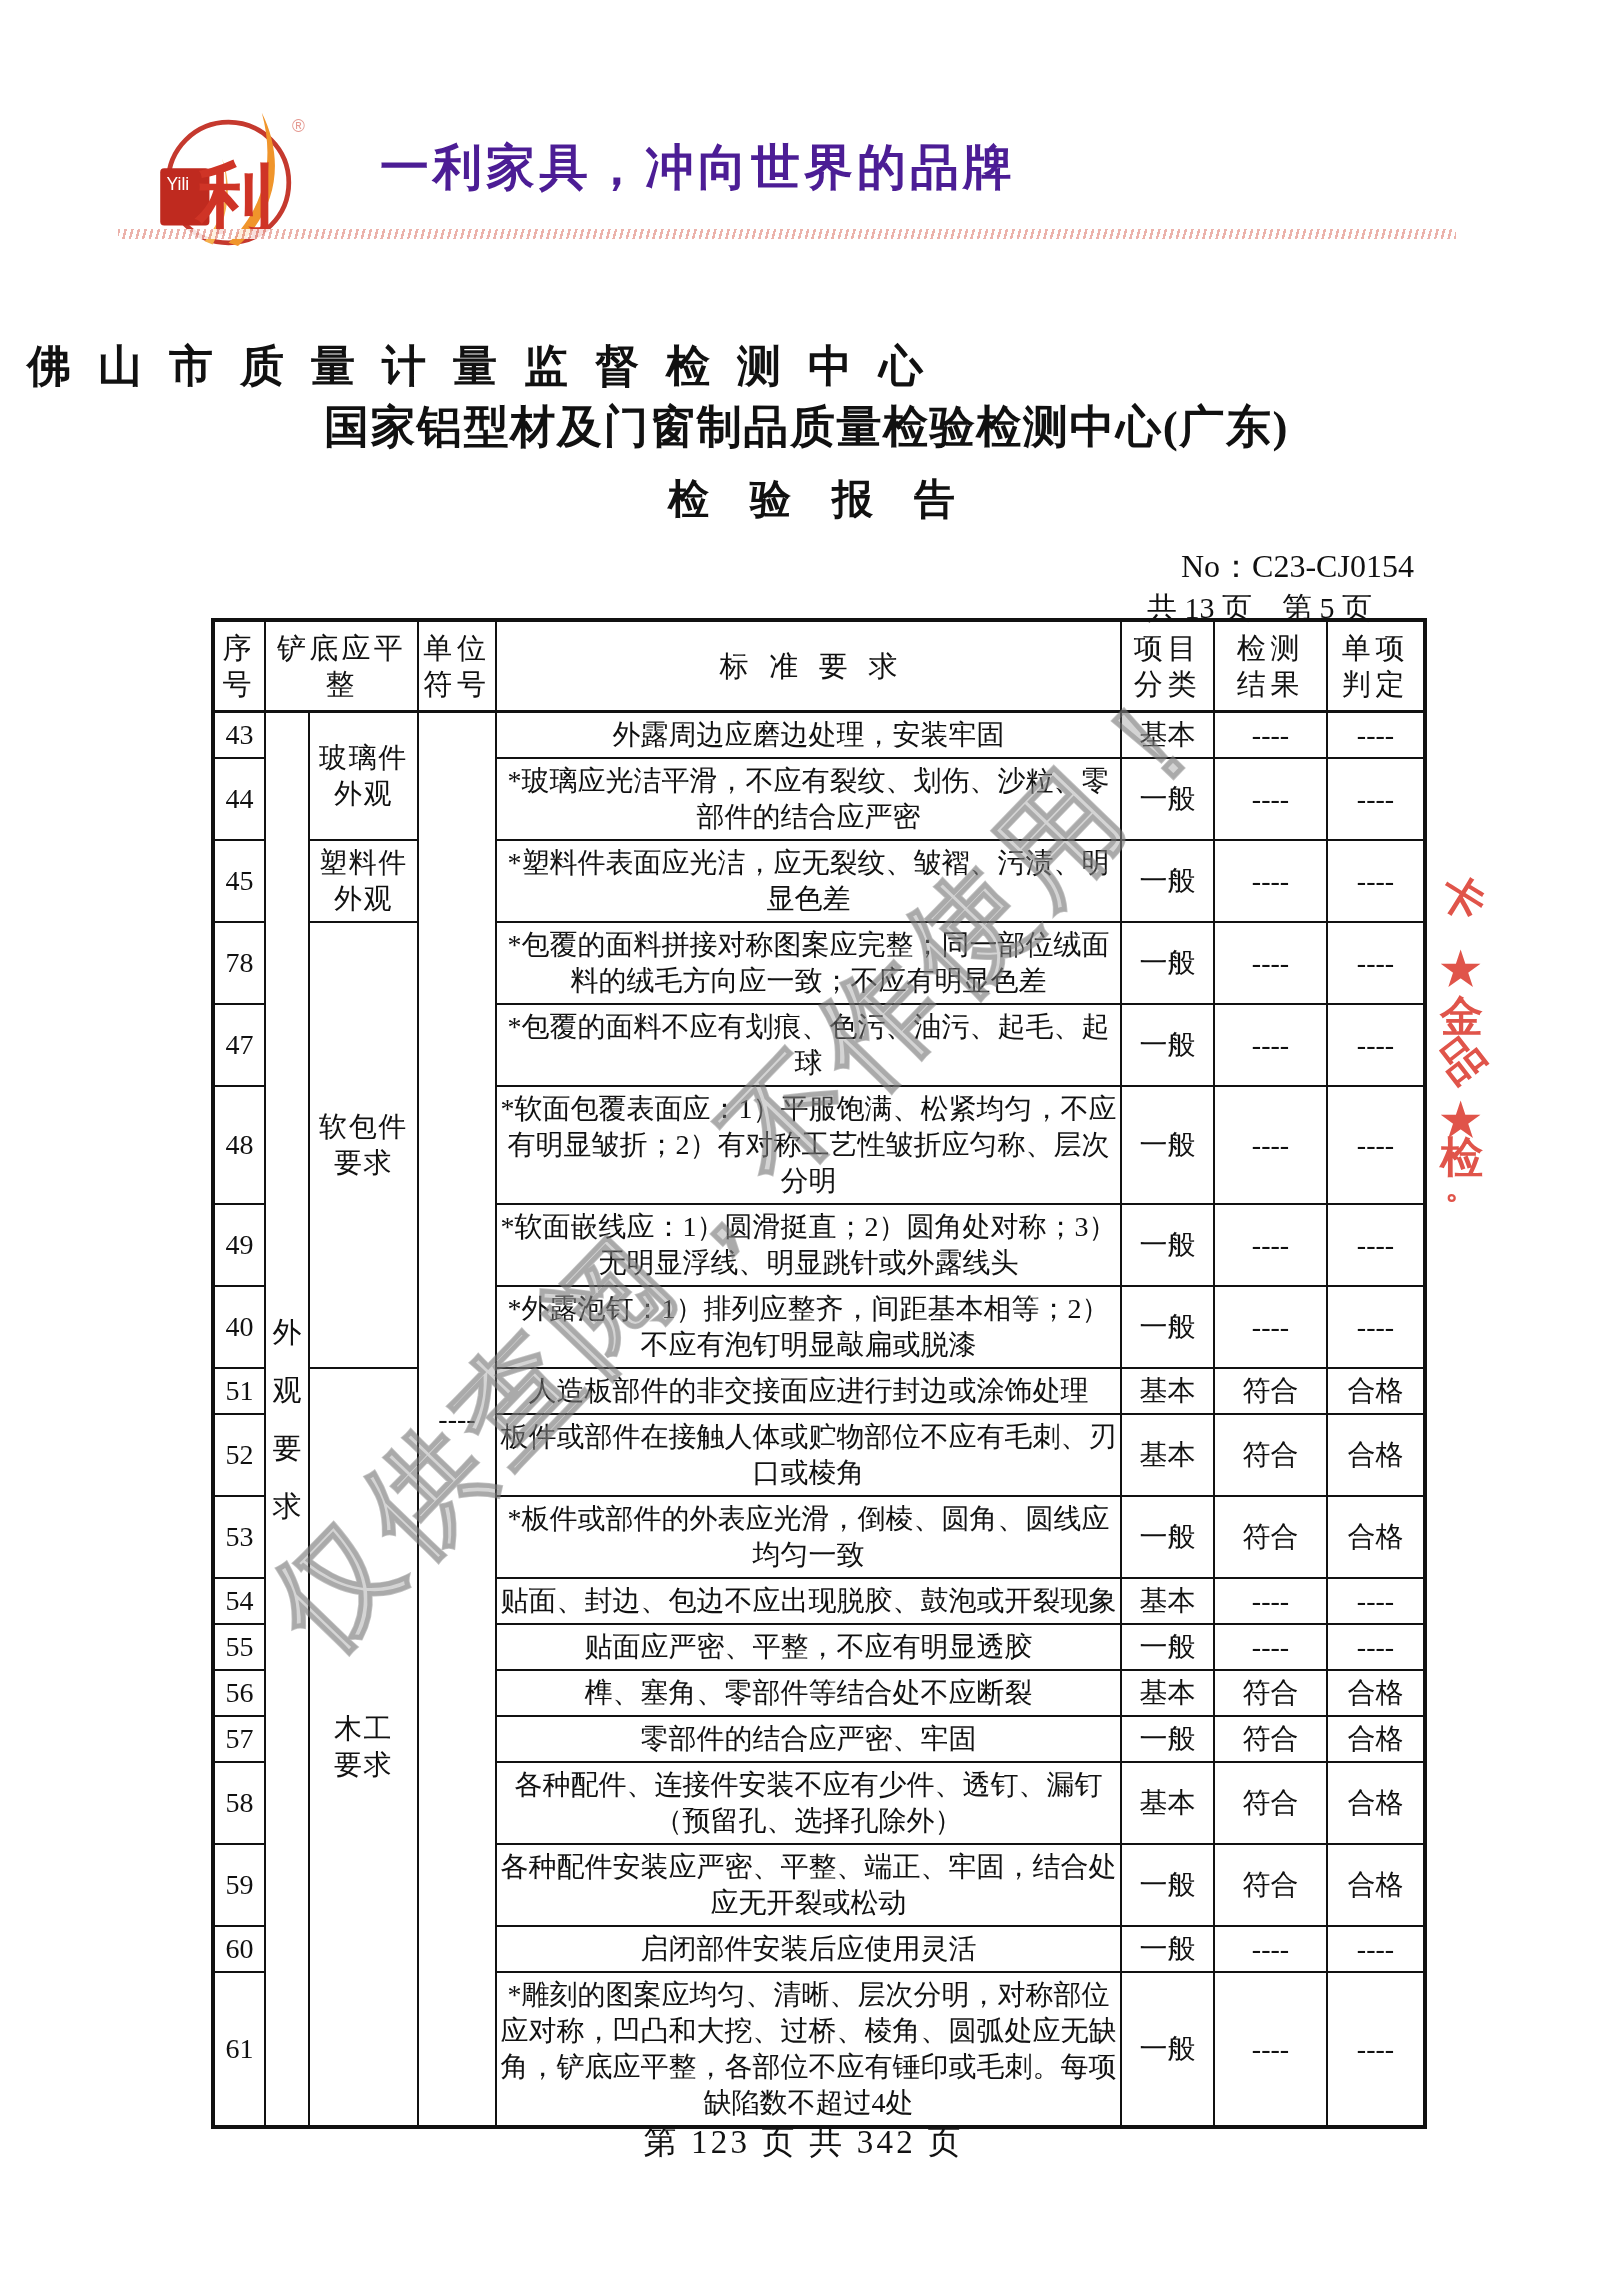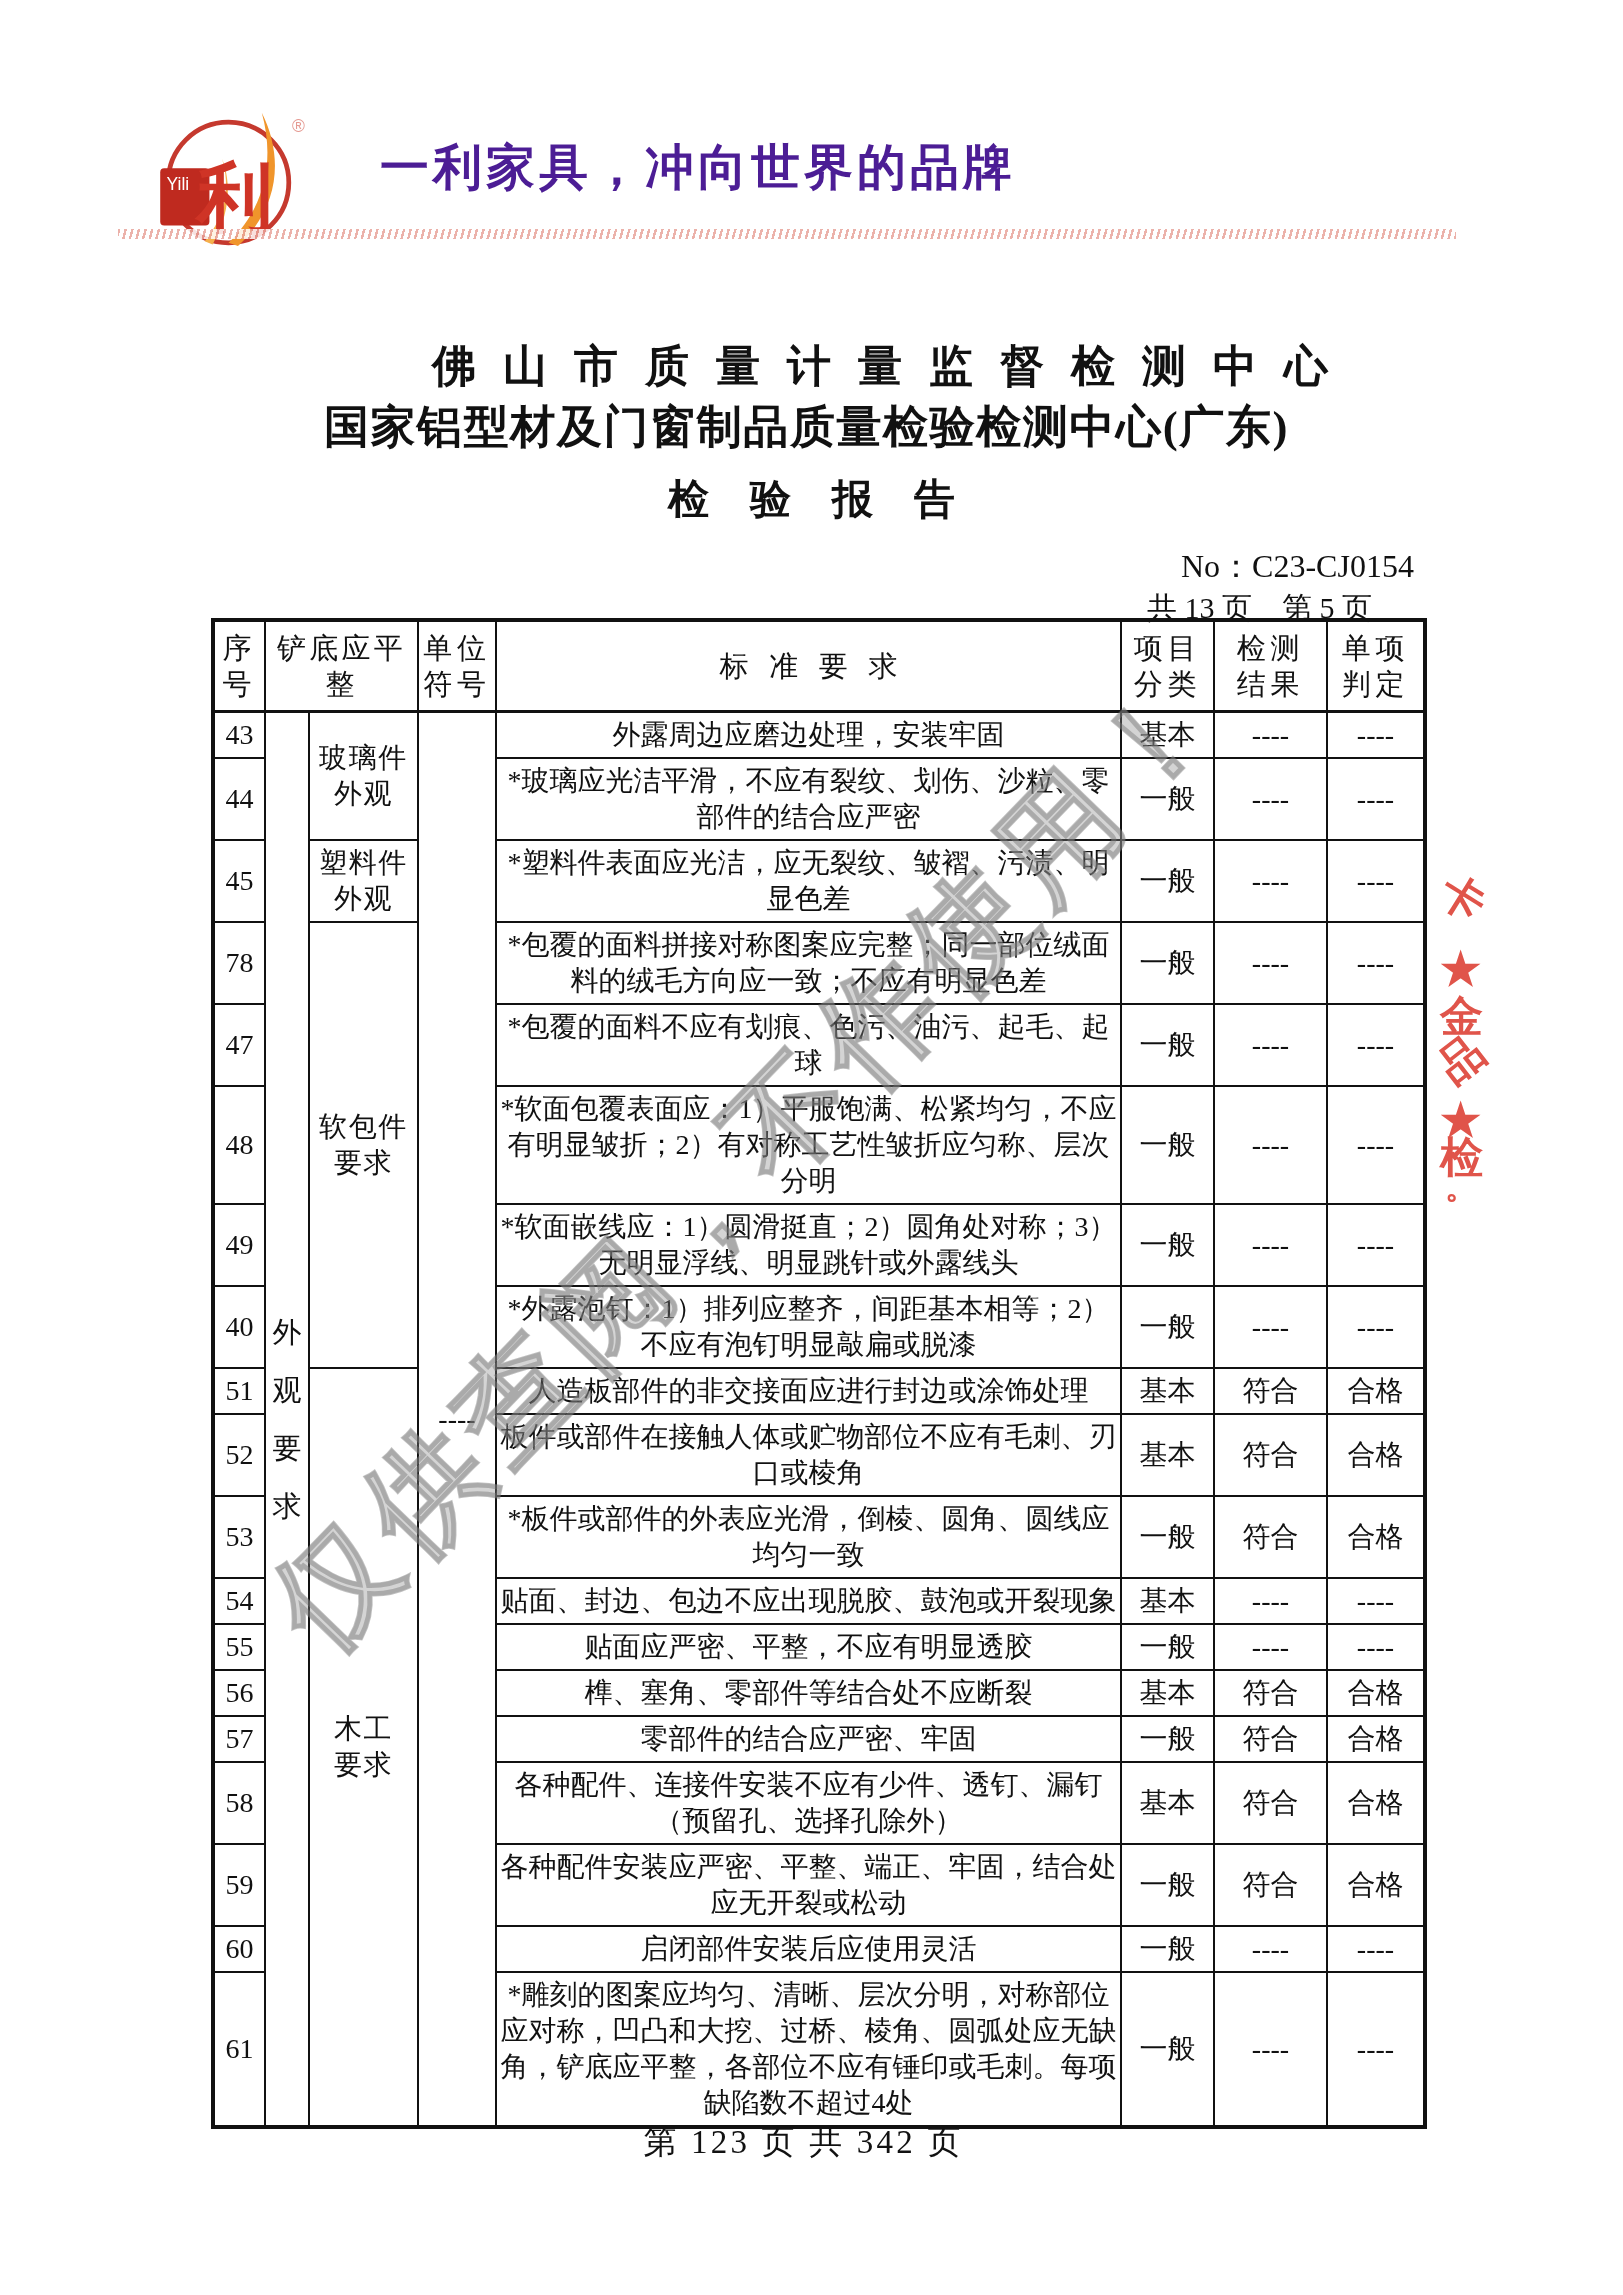--- a/index.html
+++ b/index.html
@@ -15,21 +15,21 @@
     color:#4c1d95; letter-spacing:4px; white-space:nowrap;
     font-family:"Liberation Serif","DejaVu Serif",serif;
     margin-left:8px;
   }
   .divider{
     position:absolute; left:118px; top:229px; width:1338px; height:10.3px;
     background:repeating-linear-gradient(105deg,#e8a49b 0 2.4px,#ffffff 2.4px 6.4px);
     opacity:.85;
   }
   
-  .title1{position:absolute; left:0; top:337px; width:1355px; text-align:right;
+  .title1{position:absolute; left:0; top:337px; width:1355px; text-align:left;
     font-size:44px; font-weight:bold; letter-spacing:27px; text-indent:27px; white-space:nowrap;}
   .title2{position:absolute; left:0; top:397px; width:1613px; text-align:center;
     font-size:45px; font-weight:bold; letter-spacing:1.6px; white-space:nowrap;}
   .title3{position:absolute; left:0; top:472px; width:1623px; text-align:center;
     font-size:41px; font-weight:bold; letter-spacing:41px; text-indent:41px; white-space:nowrap;}
   
   .report-no{position:absolute; left:1181px; top:545px; font-size:32px; white-space:nowrap;}
   .form-no{position:absolute; left:273px; top:588px; font-size:30px; white-space:nowrap;}
   .pagination{position:absolute; left:1147px; top:588px; font-size:30px; white-space:nowrap;}
   

